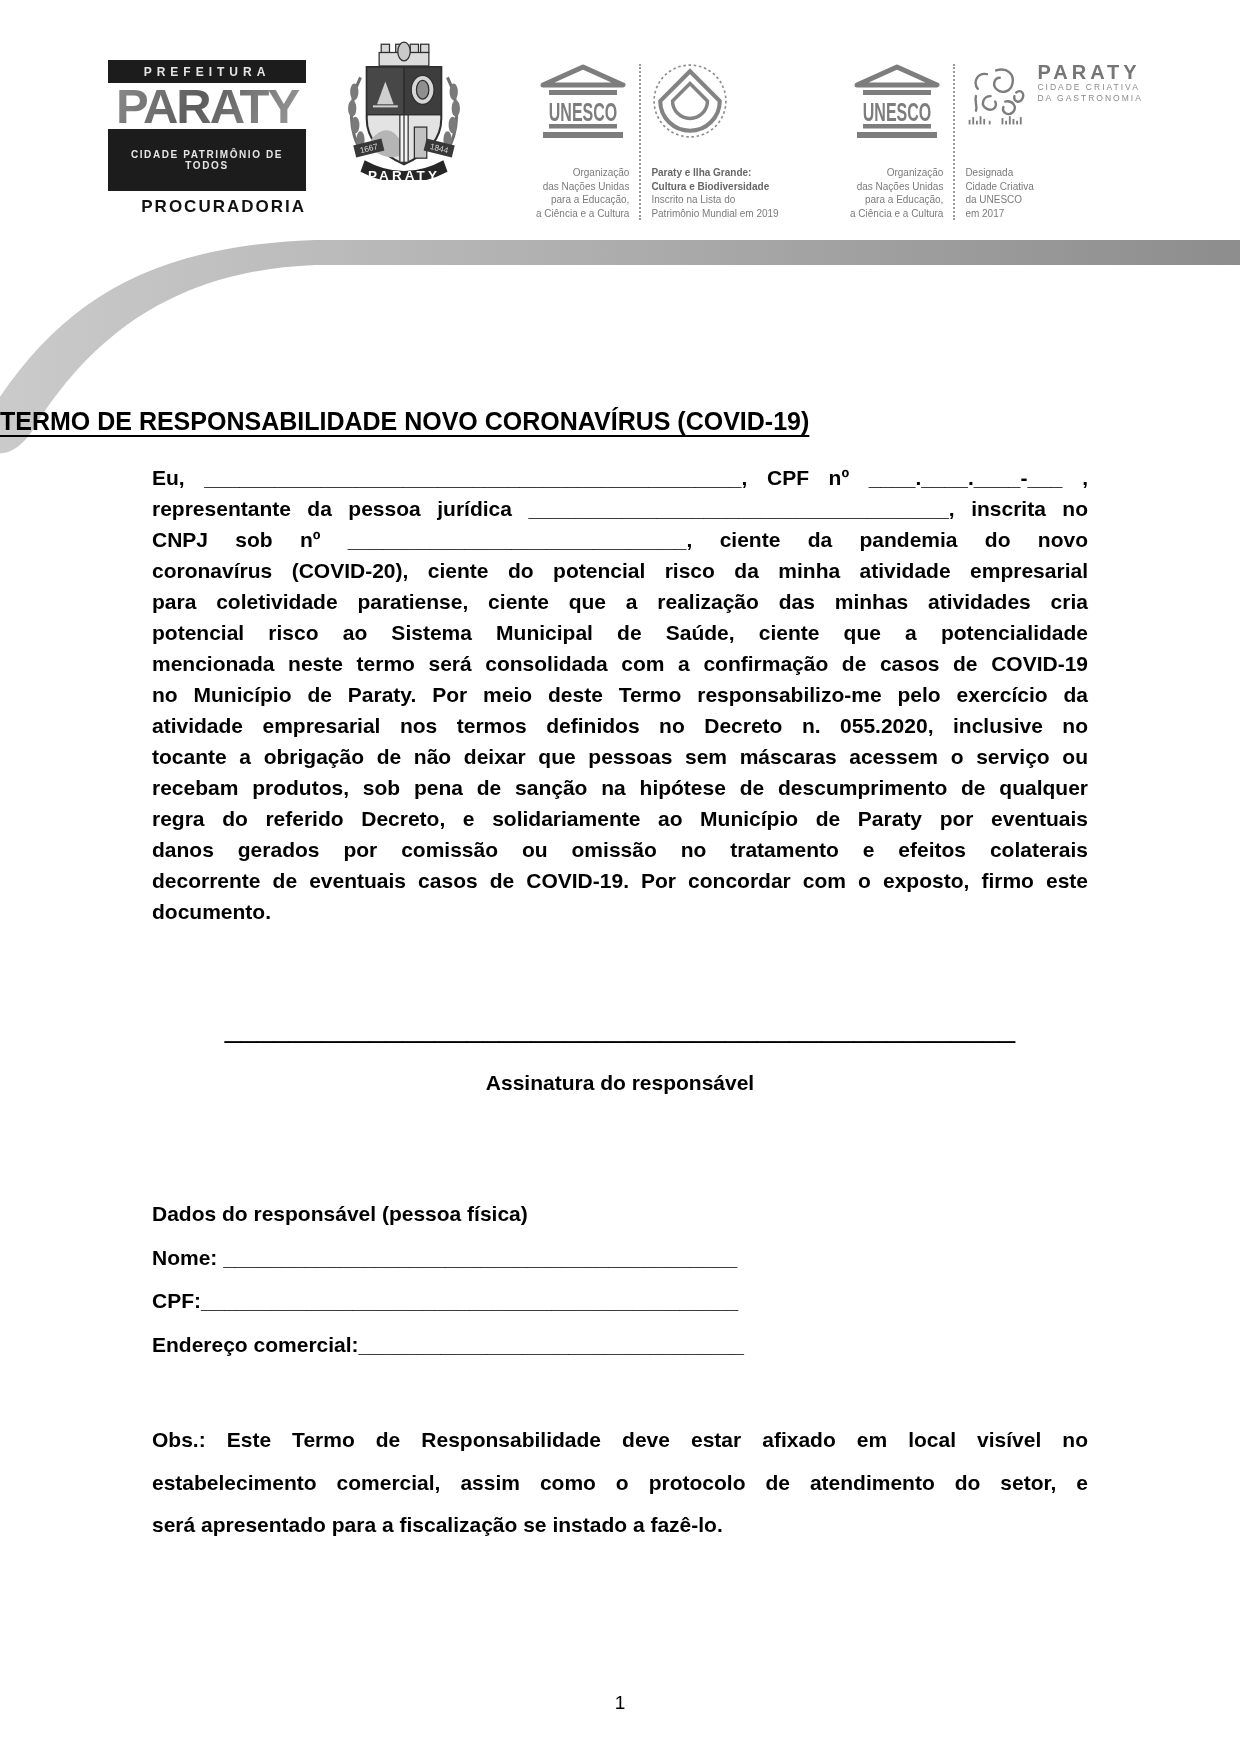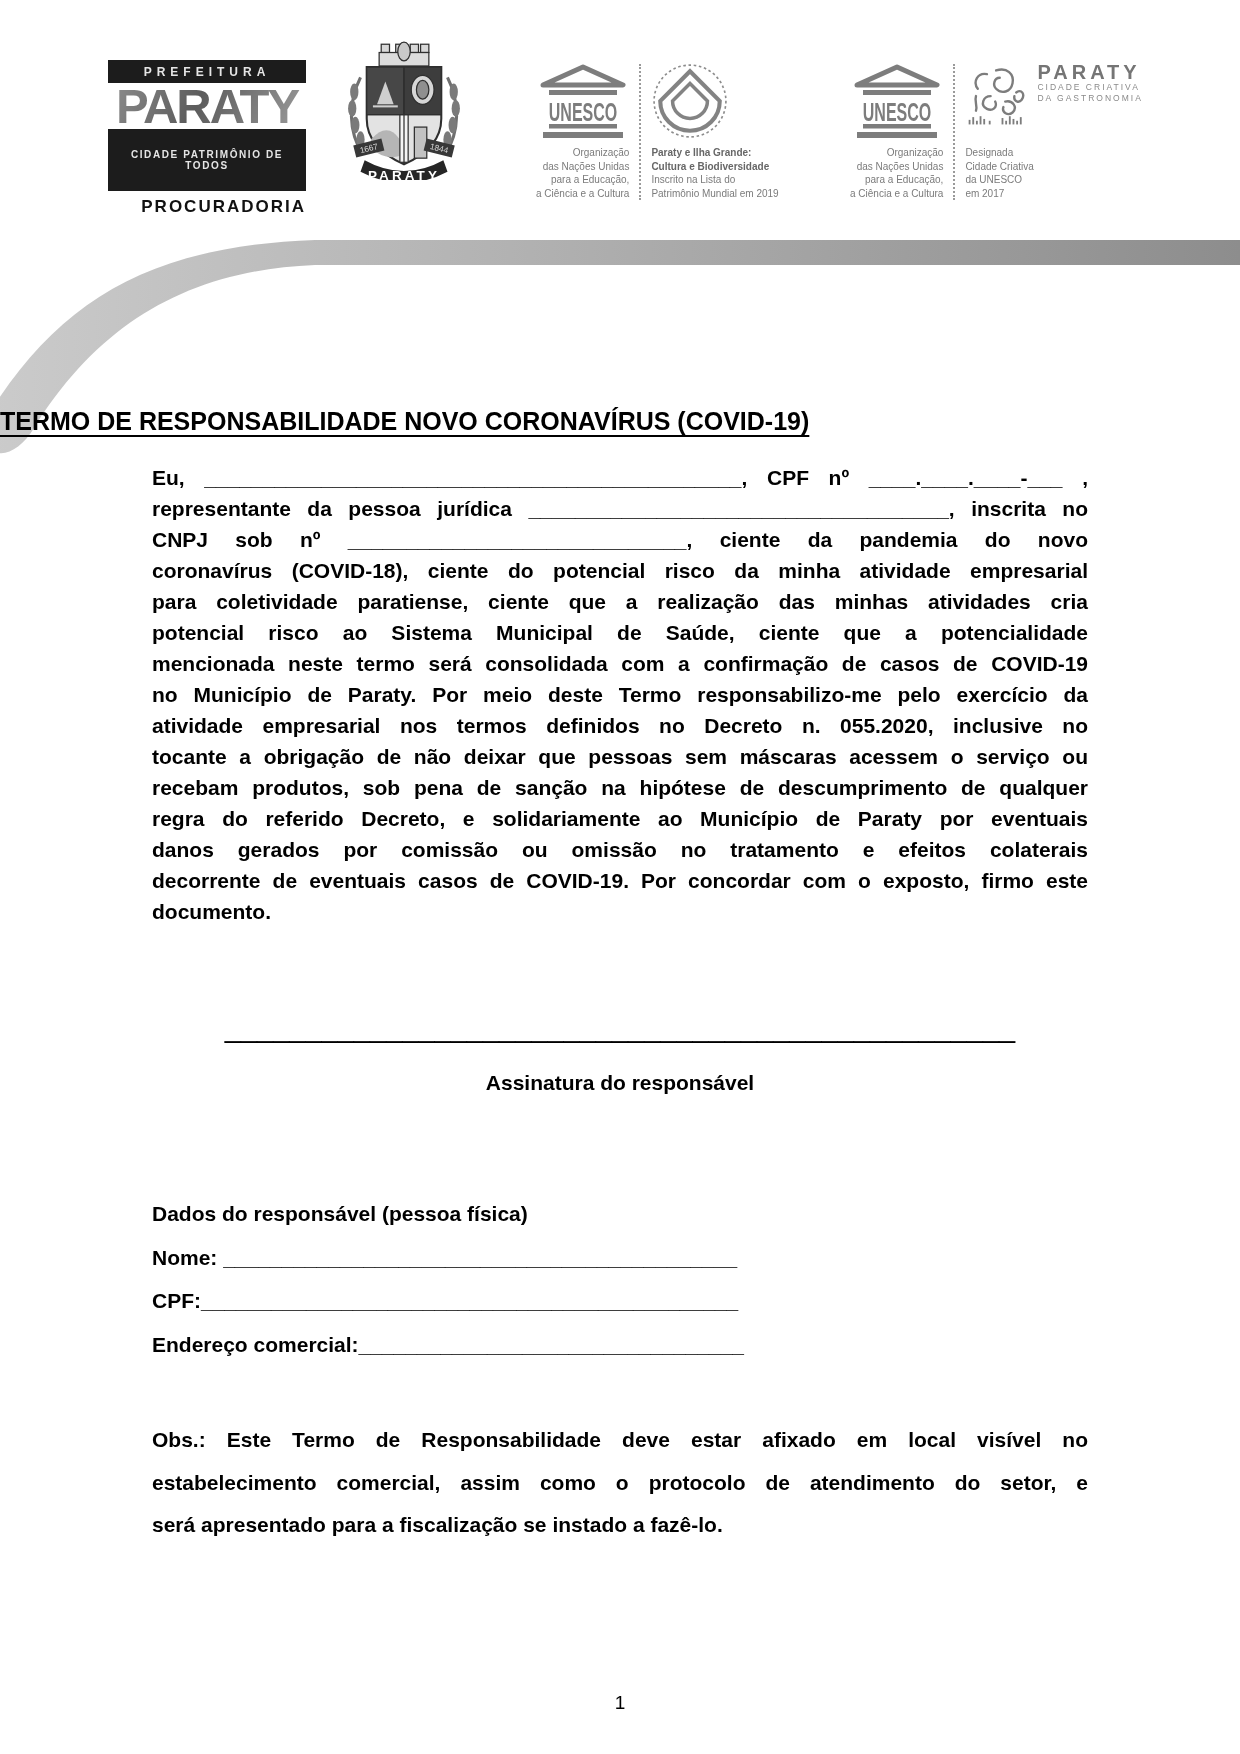--- a/index.html
+++ b/index.html
@@ -21,21 +21,21 @@
   .crest{left:346px;top:40px;}
 
   .ugroup{display:flex;align-items:stretch;}
   .ugroup1{left:536px;top:62px;}
   .ugroup2{left:850px;top:62px;}
   .ucol{display:flex;flex-direction:column;}
   .ucol .iconbox{height:82px;display:flex;align-items:flex-start;}
   .ucol-org{align-items:flex-end;text-align:right;}
   .ucol-org .iconbox{align-self:center;}
   .udots{width:0;border-left:2px dotted #9a9a9a;margin:2px 10px 0 10px;}
-  .caption{font-size:10px;line-height:13.5px;color:#7b7b7b;margin-top:2px;}
+  .caption{font-size:10px;line-height:13.5px;color:#7b7b7b;margin-top:22px;}
   .caption span{display:block;}
   .caption .b{font-weight:bold;color:#676767;}
   .brandrow{display:flex;align-items:flex-end;gap:8px;}
   .gastro-name{font-size:20px;font-weight:bold;letter-spacing:4px;color:#757575;line-height:20px;}
   .gastro-sub{font-size:8.5px;letter-spacing:2px;color:#8a8a8a;line-height:11px;}
 
   
   .swoosh{position:absolute;left:0;top:200px;width:1240px;height:260px;}
 
   
@@ -217,21 +217,21 @@
     </defs>
     <path d="M-12 215 C 60 100, 150 46, 315 40 L 1240 40 L 1240 65 L 315 65 C 190 70, 100 122, 34 228 C 20 252, -4 262, -12 244 Z" fill="url(#swg)"></path>
   </svg>
 
   <h1 class="title">TERMO DE RESPONSABILIDADE NOVO CORONAVÍRUS (COVID-19)</h1>
 
   <div class="para">
     <div class="jline">Eu, ______________________________________________, CPF nº ____.____.____-___ ,</div>
     <div class="jline">representante da pessoa jurídica ____________________________________, inscrita no</div>
     <div class="jline">CNPJ sob nº _____________________________, ciente da pandemia do novo</div>
-    <div class="jline">coronavírus (COVID-18), ciente do potencial risco da minha atividade empresarial</div>
+    <div class="jline">coronavírus (COVID-20), ciente do potencial risco da minha atividade empresarial</div>
     <div class="jline">para coletividade paratiense, ciente que a realização das minhas atividades cria</div>
     <div class="jline">potencial risco ao Sistema Municipal de Saúde, ciente que a potencialidade</div>
     <div class="jline">mencionada neste termo será consolidada com a confirmação de casos de COVID-19</div>
     <div class="jline">no Município de Paraty. Por meio deste Termo responsabilizo-me pelo exercício da</div>
     <div class="jline">atividade empresarial nos termos definidos no Decreto n. 055.2020, inclusive no</div>
     <div class="jline">tocante a obrigação de não deixar que pessoas sem máscaras acessem o serviço ou</div>
     <div class="jline">recebam produtos, sob pena de sanção na hipótese de descumprimento de qualquer</div>
     <div class="jline">regra do referido Decreto, e solidariamente ao Município de Paraty por eventuais</div>
     <div class="jline">danos gerados por comissão ou omissão no tratamento e efeitos colaterais</div>
     <div class="jline">decorrente de eventuais casos de COVID-19. Por concordar com o exposto, firmo este</div>

